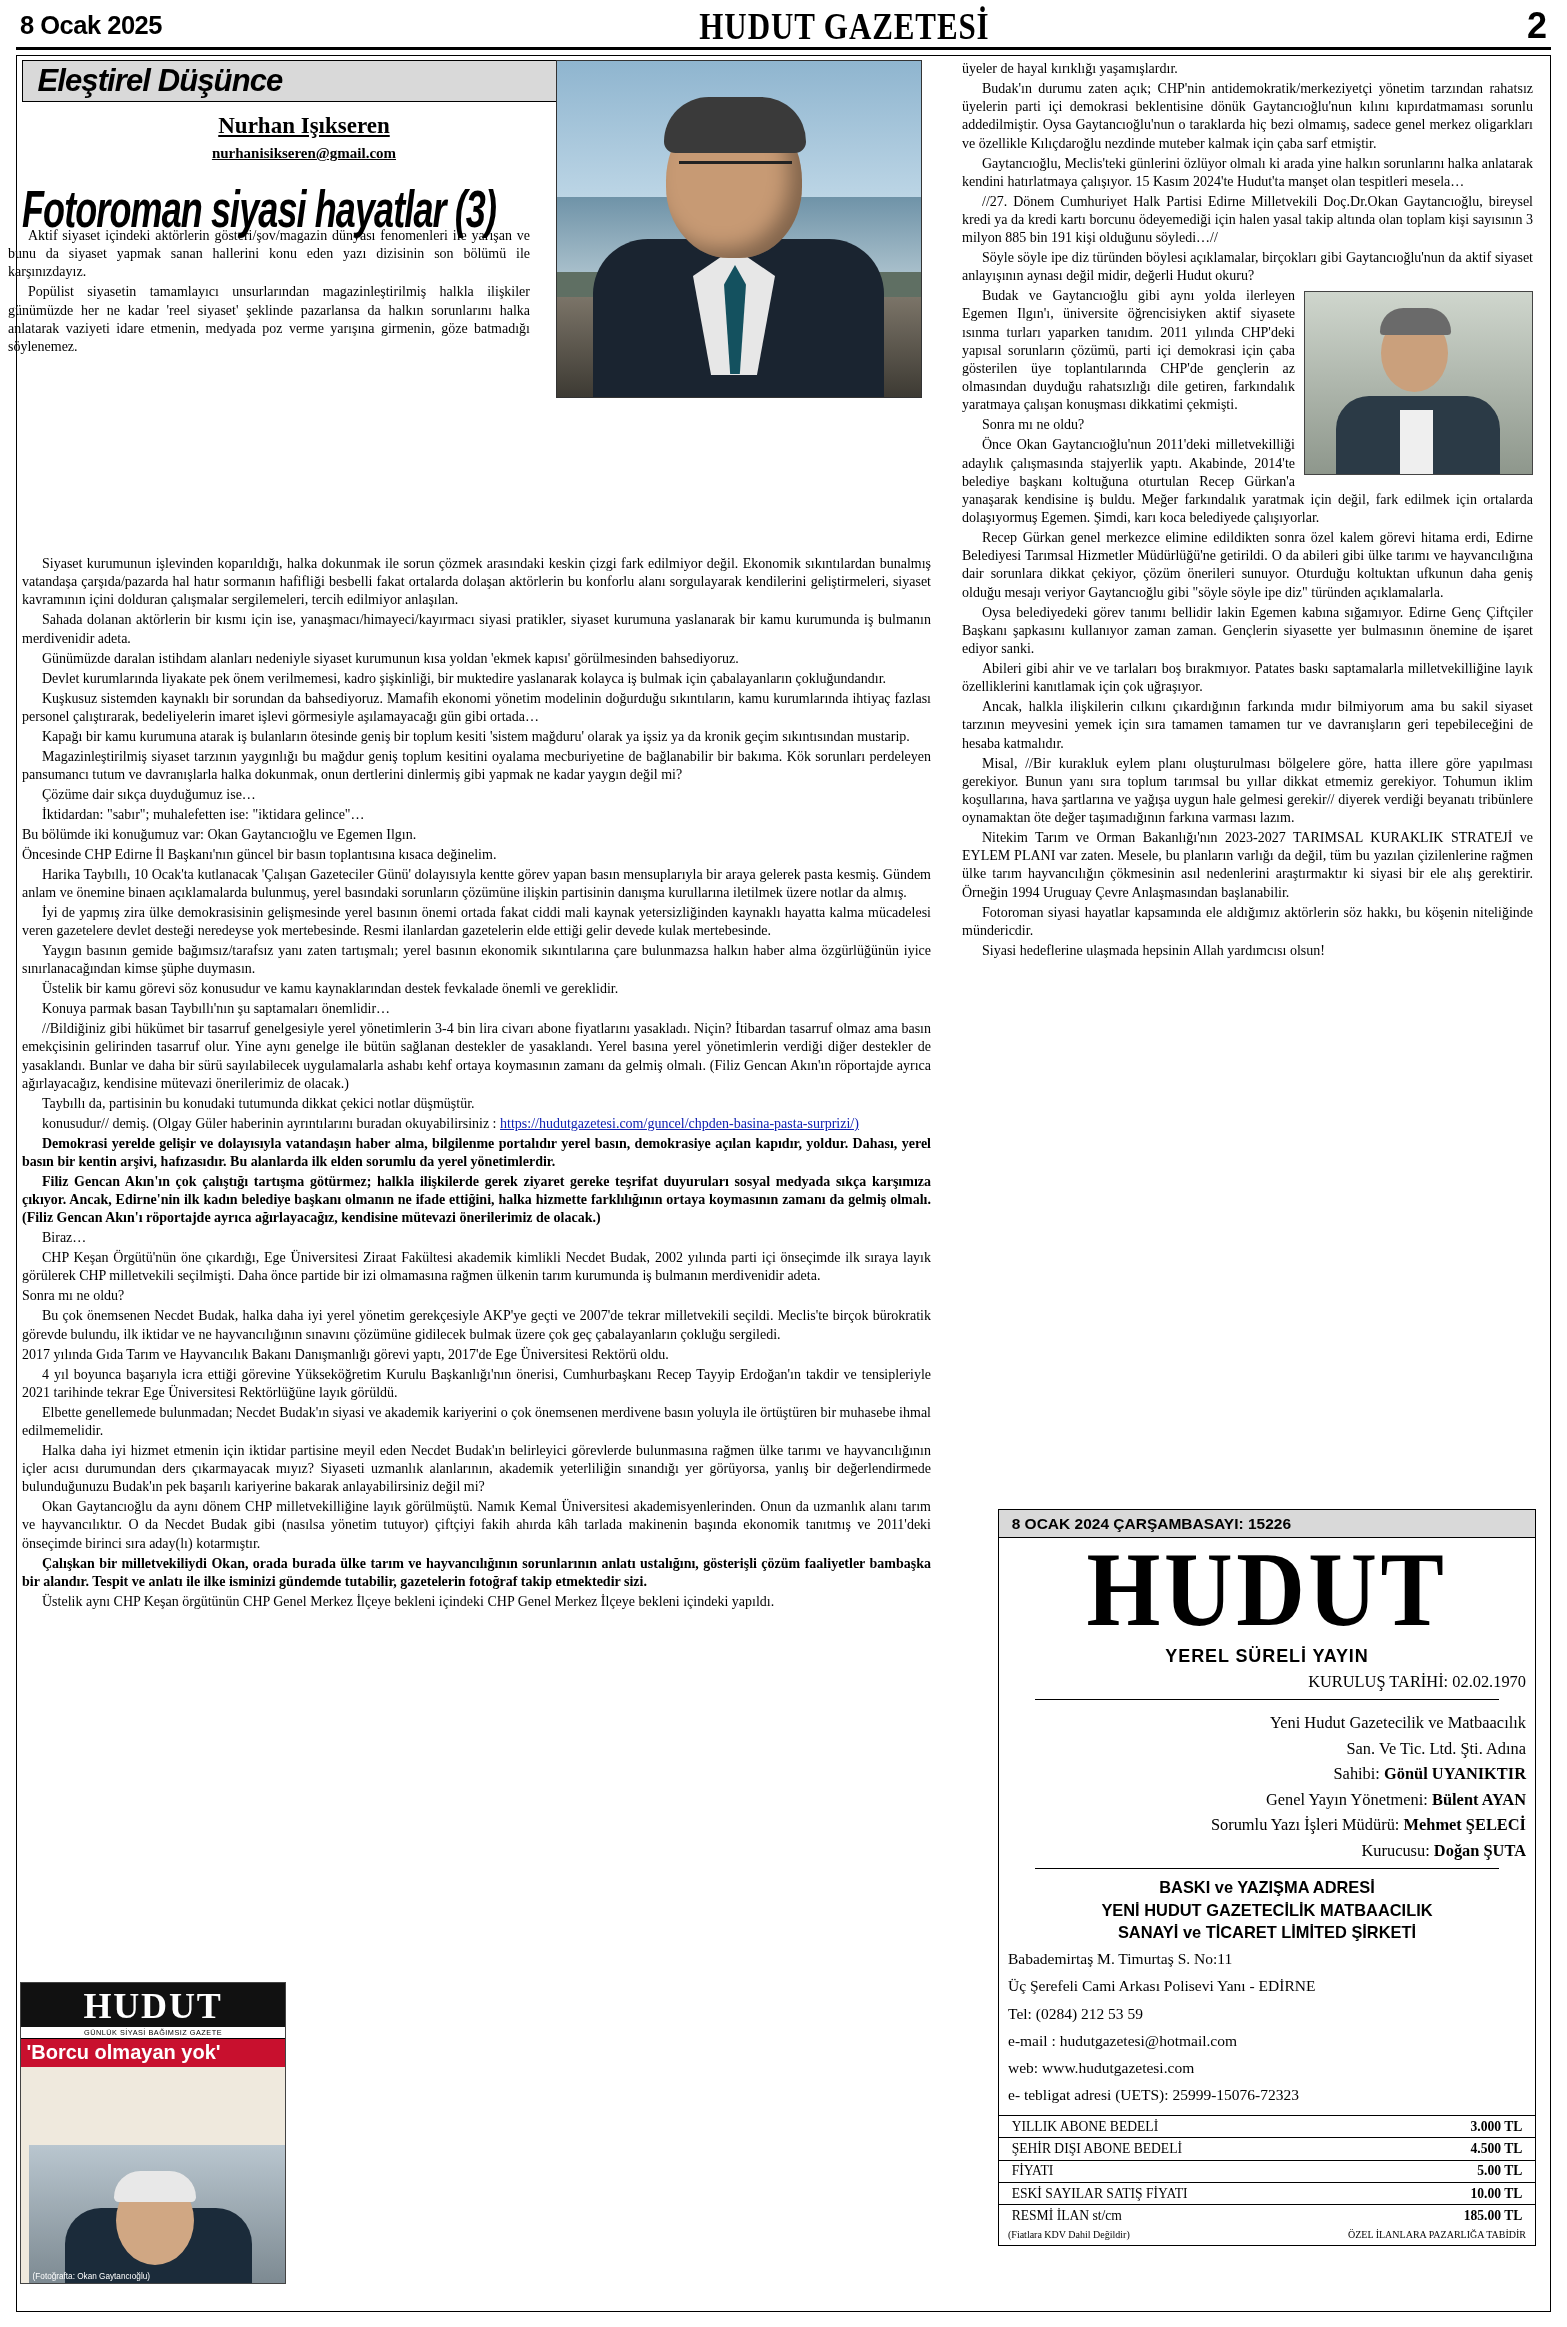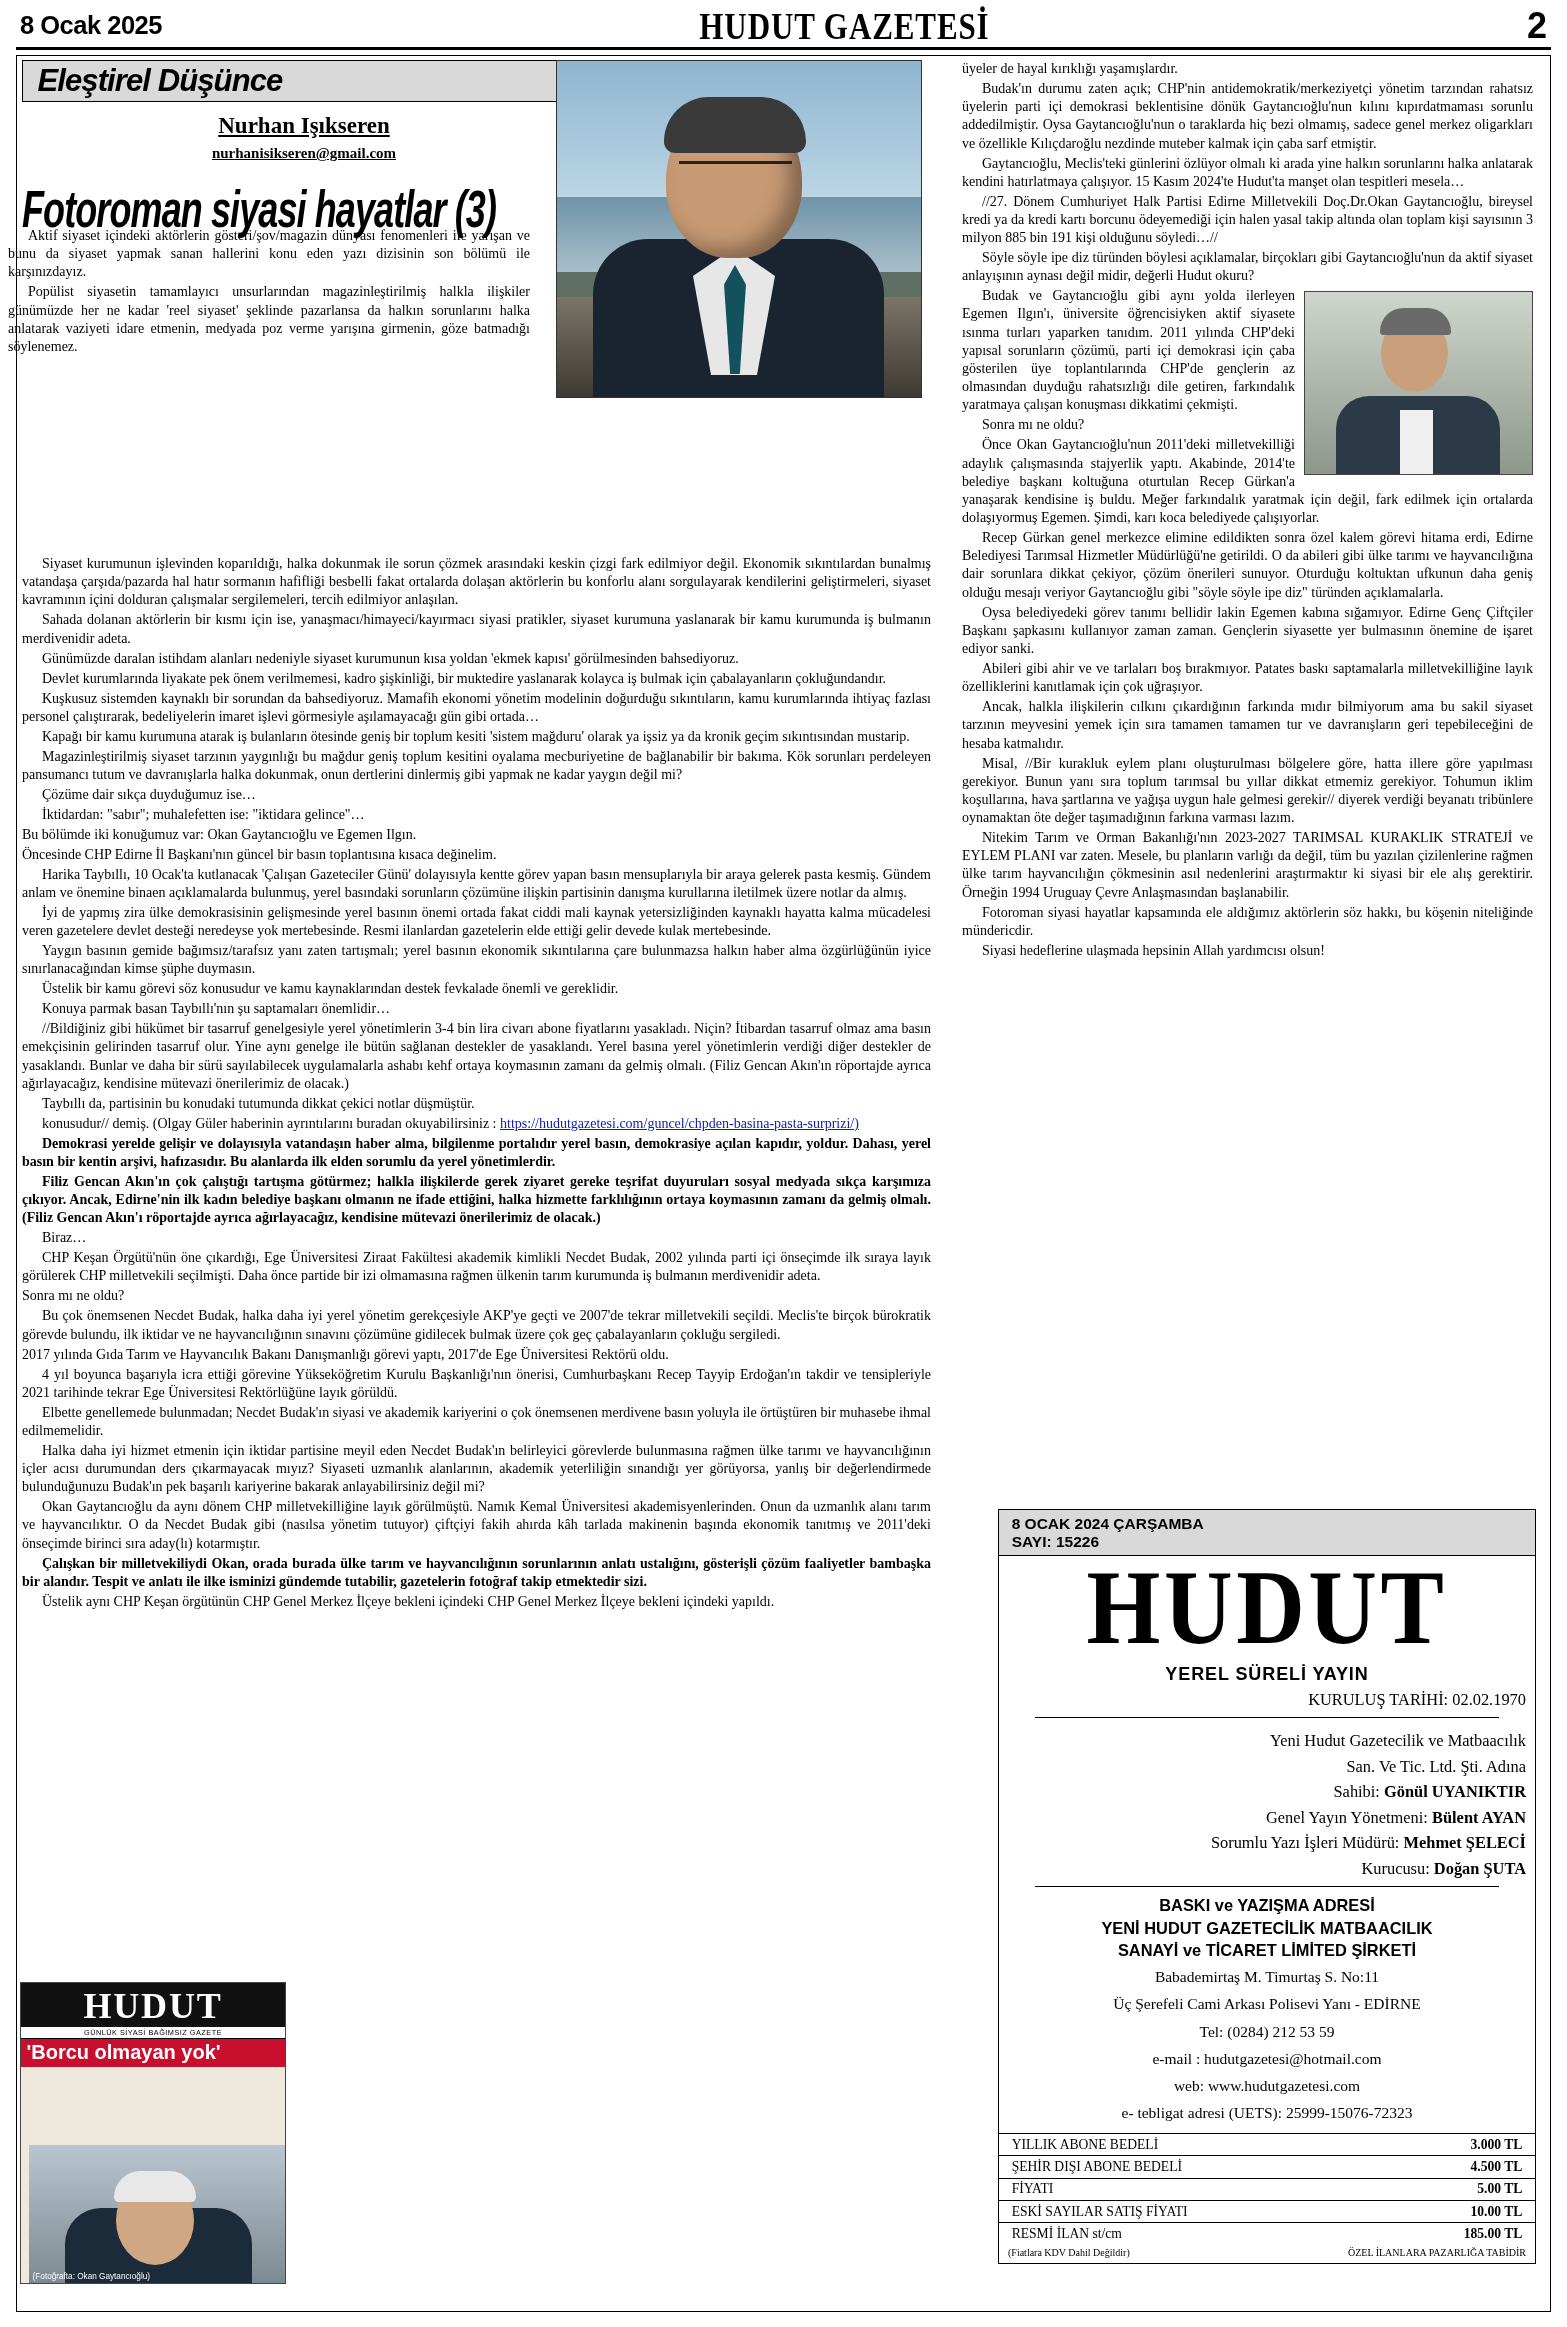--- a/index.html
+++ b/index.html
@@ -298,21 +298,20 @@
   }
   .colophon-strip {
     background:#d9d9d9;
     border-bottom: 1.8px solid #000;
     font-family:"Liberation Sans", sans-serif;
     font-weight:bold;
     font-size: 15.5px;
     display:flex; justify-content:flex-start;
     padding: 4.5px 12.7px;
     box-sizing:border-box;
-    flex-direction:column;
   }
   .colophon-logo {
     text-align:center;
     font-family:"Liberation Serif", serif;
     font-weight:bold;
     font-size: 95px;
     letter-spacing: 3.6px;
     line-height: 1;
     padding: 3.6px 0 1.8px 0;
     transform: scaleY(1.12);
@@ -338,21 +337,20 @@
   }
   .colophon-pub {
     text-align:center;
     font-family:"Liberation Sans", sans-serif;
     font-weight:bold;
     font-size: 16.4px;
     line-height: 1.35;
     padding: 0 9px;
   }
   .colophon-addr {
-    text-align:center;
     font-size: 15.5px;
     line-height: 1.4;
     padding: 5.5px 9px 0 9px;
     font-family:"Liberation Serif", serif;
   }
   .price-table {
     width: 100%;
     border-collapse: collapse;
     font-size: 13.6px;
     margin-top: 9px;

